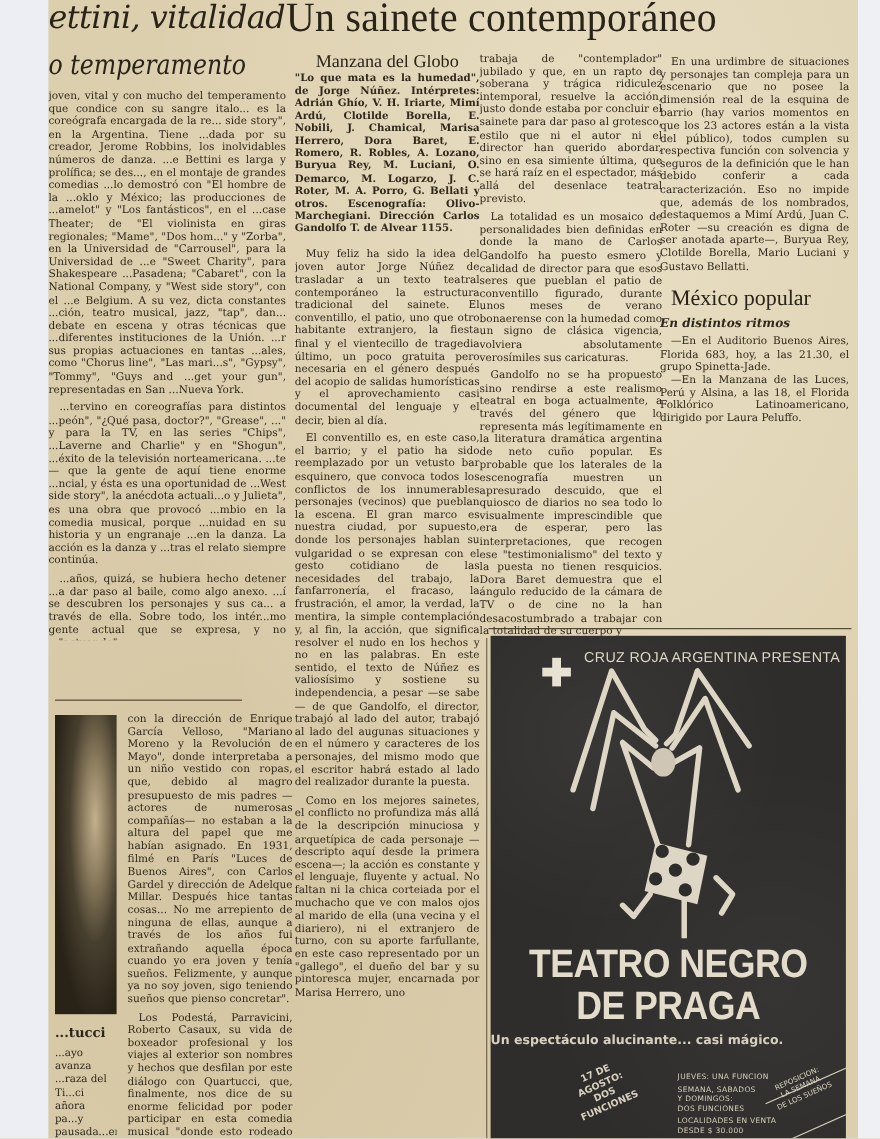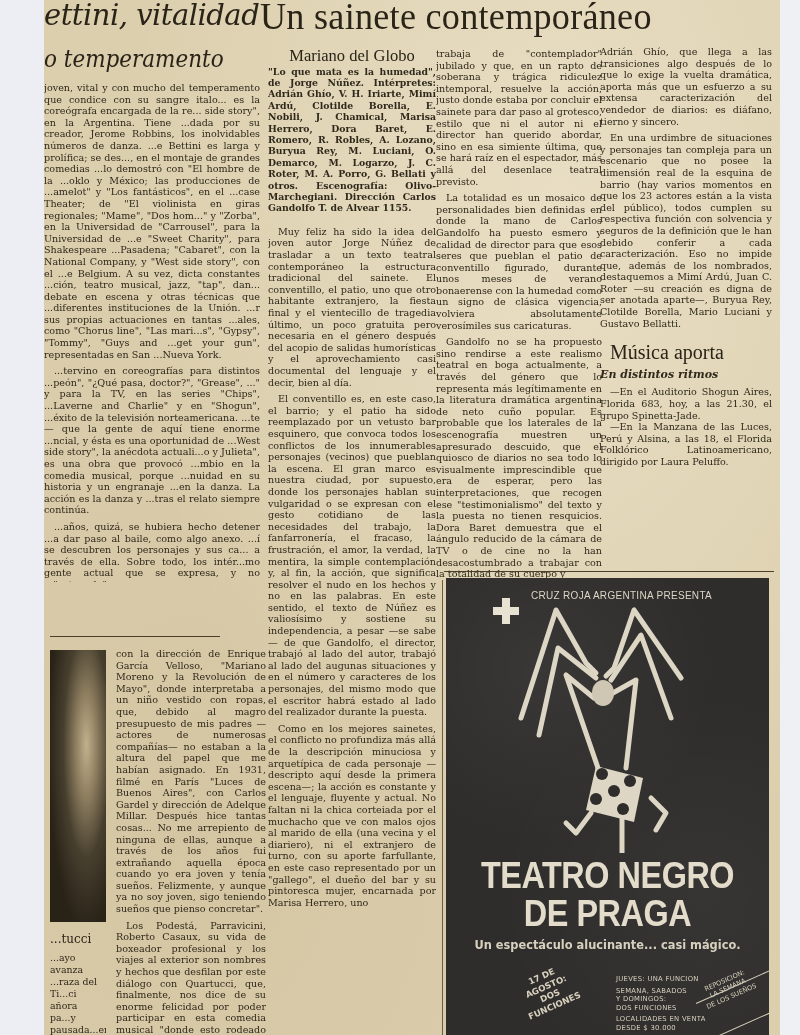--- a/index.html
+++ b/index.html
@@ -14,44 +14,44 @@
   .hl-main { left:216px; top:-6px; font-family:"Liberation Serif", serif; font-size:38px; color:#2a2418; white-space:nowrap; letter-spacing:0.3px; transform:scaleX(0.95); transform-origin:left top; }
   .sub-left { left:0; top:44px; font-family:"DejaVu Serif", serif; font-style:italic; font-size:25px; color:#2a2418; white-space:nowrap; transform:scaleX(0.86); transform-origin:left top; }
   .col { font-family:"DejaVu Serif", serif; font-size:9.6px; line-height:11.6px; text-align:justify; color:#2f281b; }
   .col p { margin:0; text-indent:0; }
   .col p.ind { text-indent:10px; margin-top:5px; }
   .col1 { left:0; top:82px; width:216px; height:500px; }
   .col-rule-1 { position:absolute; left:6px; top:636px; width:170px; height:1px; background:#4a3f2c; }
   .photo { position:absolute; left:6px; top:650px; width:56px; height:272px;
     background: radial-gradient(ellipse at 65% 35%, #bfae8c 0%, #8f8063 20%, #4a4232 45%, #2c261c 75%);
     filter: contrast(1.05); }
-  .photo-caption { left:6px; top:932px; font-weight:normal; font-size:12px; color:#2c241a; }
+  .photo-caption { left:6px; top:932px; font-weight:bold; font-size:12px; color:#2c241a; }
   .photo-text { left:6px; top:952px; width:56px; height:83px; font-size:9.4px; line-height:12px; text-align:left; }
   .col1b { left:72px; top:648px; width:150px; height:387px; }
   .col2 { left:224px; top:50px; width:168px; height:985px; }
   .sec-title { font-family:"Liberation Serif", serif; font-size:16.5px; text-align:center; color:#2a2418; margin-bottom:4px; }
   .credits { font-weight:bold; font-size:9.3px; line-height:11.4px; text-align:justify; }
   .col3 { left:392px; top:48px; width:166px; height:530px; }
   .col4 { left:556px; top:46px; width:172px; height:525px; }
   .musica-title { font-family:"Liberation Serif", serif; font-size:20px; color:#2a2418; margin:18px 0 10px 10px; }
   .musica-sub { font-family:"DejaVu Serif", serif; font-style:italic; font-weight:bold; font-size:11px; margin:0 0 6px 0; }
   .rule-h { position:absolute; height:1px; background:#4a3f2c; }
   .vrule { position:absolute; width:1px; background:#6a5c44; }
   
   .ad { position:absolute; left:402px; top:578px; width:323px; height:457px; background:#2f2d2b;
         background-image: radial-gradient(circle at 30% 20%, rgba(255,255,255,0.05), rgba(0,0,0,0) 40%),
                           radial-gradient(circle at 80% 70%, rgba(255,255,255,0.04), rgba(0,0,0,0) 50%); overflow:hidden; }
   .ad-cross { position:absolute; left:47px; top:20px; width:26px; height:26px; }
   .ad-cross:before { content:""; position:absolute; left:9px; top:0; width:8px; height:26px; background:#e8e2d3; }
   .ad-cross:after { content:""; position:absolute; left:0; top:9px; width:26px; height:8px; background:#e8e2d3; }
-  .ad-presenta { position:absolute; left:85px; top:12px; font-family:"Liberation Sans", sans-serif; font-size:10px; letter-spacing:0.3px; color:#ddd6c6; white-space:nowrap; }
+  .ad-presenta { position:absolute; left:85px; top:12px; font-family:"Liberation Sans", sans-serif; font-size:13px; letter-spacing:0.3px; color:#ddd6c6; white-space:nowrap; }
   .ad-illustration { position:absolute; left:0; top:20px; width:323px; height:255px; }
   .ad-title { position:absolute; left:0; width:323px; text-align:center; font-family:"Liberation Sans", sans-serif; font-weight:bold; font-size:36px; line-height:36px; color:#e3dccb; transform:scaleX(0.9); letter-spacing:-0.5px; }
   .ad-t1 { top:280px; } .ad-t2 { top:318px; }
-  .ad-tagline { position:absolute; left:0; top:360px; width:323px; text-align:center; font-family:"DejaVu Sans", sans-serif; font-weight:bold; font-size:11.4px; color:#d7d0be; white-space:nowrap; }
+  .ad-tagline { position:absolute; left:0; top:360px; width:323px; text-align:left; font-family:"DejaVu Sans", sans-serif; font-weight:bold; font-size:11.4px; color:#d7d0be; white-space:nowrap; }
   .ad-date { position:absolute; left:68px; top:392px; width:68px; text-align:center; font-family:"DejaVu Sans", sans-serif; font-weight:bold; font-size:8.6px; line-height:10.5px; color:#d7d0be; transform:rotate(-24deg); transform-origin:center; }
   .ad-sched { position:absolute; left:148px; top:397px; font-family:"DejaVu Sans", sans-serif; font-size:6.8px; line-height:8.6px; color:#d7d0be; letter-spacing:0.3px; }
   .ad-sched div { white-space:nowrap;padding-left:22px; }
   .ad-sched .gap { height:3px; }
   .ad-reposicion { position:absolute; left:249px; top:398px; width:66px; text-align:center; font-family:"DejaVu Sans", sans-serif; font-size:6.6px; line-height:8.4px; color:#d7d0be; transform:rotate(-24deg); }
   .ad-line { position:absolute; height:1px; background:#d7d0be; transform-origin:left center; }
 </style>
 </head>
 <body>
 
@@ -74,39 +74,38 @@
   <div class="photo"></div>
   <div class="txt photo-caption">...tucci</div>
   <div class="txt col photo-text">...ayo avanza ...raza del Ti...ci añora pa...y pausada...erables ac...quien hojea ...recuerdos, ...rio cinema-</div>
 
   <div class="txt col col1b">
     <p>con la dirección de Enrique García Velloso, "Mariano Moreno y la Revolución de Mayo", donde interpretaba a un niño vestido con ropas, que, debido al magro presupuesto de mis padres —actores de numerosas compañías— no estaban a la altura del papel que me habían asignado. En 1931, filmé en París "Luces de Buenos Aires", con Carlos Gardel y dirección de Adelque Millar. Después hice tantas cosas... No me arrepiento de ninguna de ellas, aunque a través de los años fui extrañando aquella época cuando yo era joven y tenía sueños. Felizmente, y aunque ya no soy joven, sigo teniendo sueños que pienso concretar".</p>
     <p class="ind">Los Podestá, Parravicini, Roberto Casaux, su vida de boxeador profesional y los viajes al exterior son nombres y hechos que desfilan por este diálogo con Quartucci, que, finalmente, nos dice de su enorme felicidad por poder participar en esta comedia musical "donde esto rodeado de gente joven entre la que me considero y</p>
   </div>
 
   <div class="txt col col2">
-    <div class="sec-title">Mariano del Globo</div>
+    <div class="sec-title">Manzana del Globo</div>
     <p class="credits">"Lo que mata es la humedad", de Jorge Núñez. Intérpretes: Adrián Ghío, V. H. Iriarte, Mimí Ardú, Clotilde Borella, E. Nobili, J. Chamical, Marisa Herrero, Dora Baret, E. Romero, R. Robles, A. Lozano, Buryua Rey, M. Luciani, O. Demarco, M. Logarzo, J. C. Roter, M. A. Porro, G. Bellati y otros. Escenografía: Olivo-Marchegiani. Dirección Carlos Gandolfo T. de Alvear 1155.</p>
     <p class="ind" style="margin-top:12px">Muy feliz ha sido la idea del joven autor Jorge Núñez de trasladar a un texto teatral contemporáneo la estructura tradicional del sainete. El conventillo, el patio, uno que otro habitante extranjero, la fiesta final y el vientecillo de tragedia último, un poco gratuita pero necesaria en el género después del acopio de salidas humorísticas y el aprovechamiento casi documental del lenguaje y el decir, bien al día.</p>
     <p class="ind">El conventillo es, en este caso, el barrio; y el patio ha sido reemplazado por un vetusto bar esquinero, que convoca todos los conflictos de los innumerables personajes (vecinos) que pueblan la escena. El gran marco es nuestra ciudad, por supuesto, donde los personajes hablan su vulgaridad o se expresan con el gesto cotidiano de las necesidades del trabajo, la fanfarronería, el fracaso, la frustración, el amor, la verdad, la mentira, la simple contemplación y, al fin, la acción, que significa resolver el nudo en los hechos y no en las palabras. En este sentido, el texto de Núñez es valiosísimo y sostiene su independencia, a pesar —se sabe— de que Gandolfo, el director, trabajó al lado del autor, trabajó al lado del augunas situaciones y en el número y caracteres de los personajes, del mismo modo que el escritor habrá estado al lado del realizador durante la puesta.</p>
     <p class="ind">Como en los mejores sainetes, el conflicto no profundiza más allá de la descripción minuciosa y arquetípica de cada personaje —descripto aquí desde la primera escena—; la acción es constante y el lenguaje, fluyente y actual. No faltan ni la chica corteiada por el muchacho que ve con malos ojos al marido de ella (una vecina y el diariero), ni el extranjero de turno, con su aporte farfullante, en este caso representado por un "gallego", el dueño del bar y su pintoresca mujer, encarnada por Marisa Herrero, uno</p>
   </div>
 
   <div class="txt col col3">
     <p>trabaja de "contemplador" jubilado y que, en un rapto de soberana y trágica ridiculez intemporal, resuelve la acción, justo donde estaba por concluir el sainete para dar paso al grotesco, estilo que ni el autor ni el director han querido abordar, sino en esa simiente última, que se hará raíz en el espectador, más allá del desenlace teatral previsto.</p>
     <p class="ind">La totalidad es un mosaico de personalidades bien definidas en donde la mano de Carlos Gandolfo ha puesto esmero y calidad de director para que esos seres que pueblan el patio de conventillo figurado, durante unos meses de verano bonaerense con la humedad como un signo de clásica vigencia, volviera absolutamente verosímiles sus caricaturas.</p>
     <p class="ind">Gandolfo no se ha propuesto sino rendirse a este realismo teatral en boga actualmente, a través del género que lo representa más legítimamente en la literatura dramática argentina de neto cuño popular. Es probable que los laterales de la escenografía muestren un apresurado descuido, que el quiosco de diarios no sea todo lo visualmente imprescindible que era de esperar, pero las interpretaciones, que recogen ese "testimonialismo" del texto y la puesta no tienen resquicios. Dora Baret demuestra que el ángulo reducido de la cámara de TV o de cine no la han desacostumbrado a trabajar con la totalidad de su cuerpo y</p>
   </div>
 
   <div class="txt col col4">
-    <p>Adrián Ghío, que llega a las transiciones algo después de lo que lo exige la vuelta dramática, aporta más que un esfuerzo a su extensa caracterización del vendedor de diarios: es diáfano, tierno y sincero.</p>
     <p class="ind">En una urdimbre de situaciones y personajes tan compleja para un escenario que no posee la dimensión real de la esquina de barrio (hay varios momentos en que los 23 actores están a la vista del público), todos cumplen su respectiva función con solvencia y seguros de la definición que le han debido conferir a cada caracterización. Eso no impide que, además de los nombrados, destaquemos a Mimí Ardú, Juan C. Roter —su creación es digna de ser anotada aparte—, Buryua Rey, Clotilde Borella, Mario Luciani y Gustavo Bellatti.</p>
-    <div class="musica-title">Música aporta</div>
+    <div class="musica-title">México popular</div>
     <div class="musica-sub">En distintos ritmos</div>
-    <p class="ind">—En el Auditorio Shogun Aires, Florida 683, hoy, a las 21.30, el grupo Spinetta-Jade.</p>
+    <p class="ind">—En el Auditorio Buenos Aires, Florida 683, hoy, a las 21.30, el grupo Spinetta-Jade.</p>
     <p class="ind" style="margin-top:0">—En la Manzana de las Luces, Perú y Alsina, a las 18, el Florida Folklórico Latinoamericano, dirigido por Laura Peluffo.</p>
   </div>
 
   <div class="rule-h" style="left:400px; top:571px; width:330px;"></div>
   <div class="vrule" style="left:398px; top:580px; height:455px;"></div>
 
   <div class="ad">
     <div class="ad-cross"></div>
     <div class="ad-presenta">CRUZ ROJA ARGENTINA PRESENTA</div>
 

